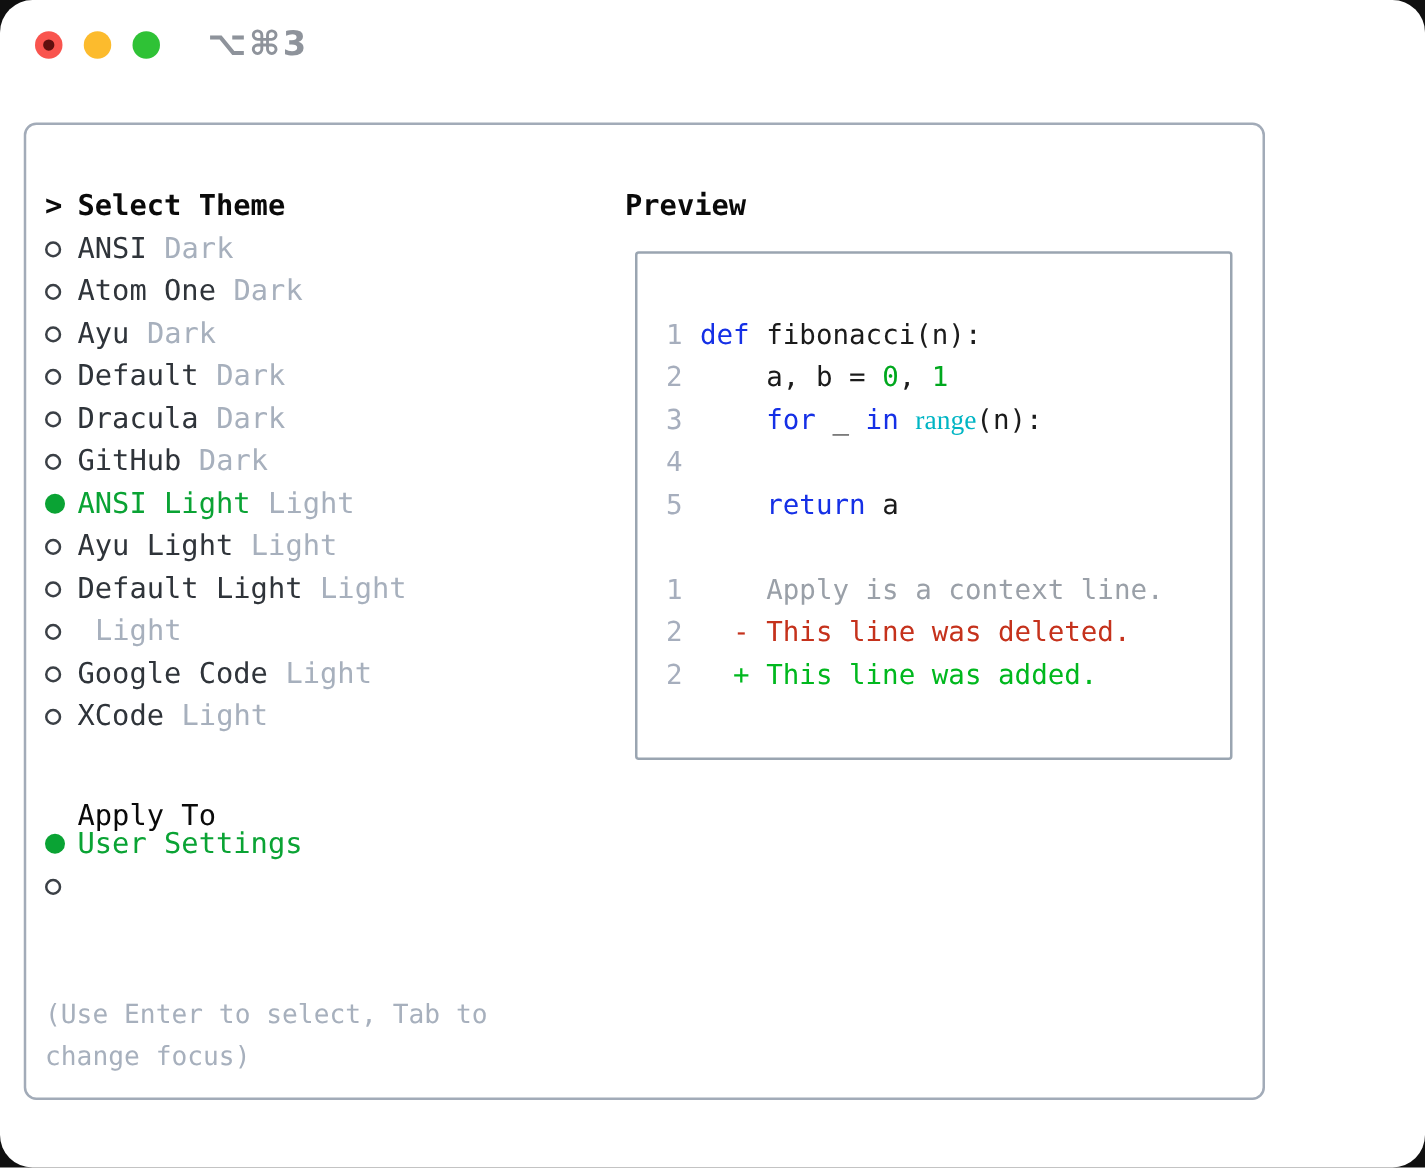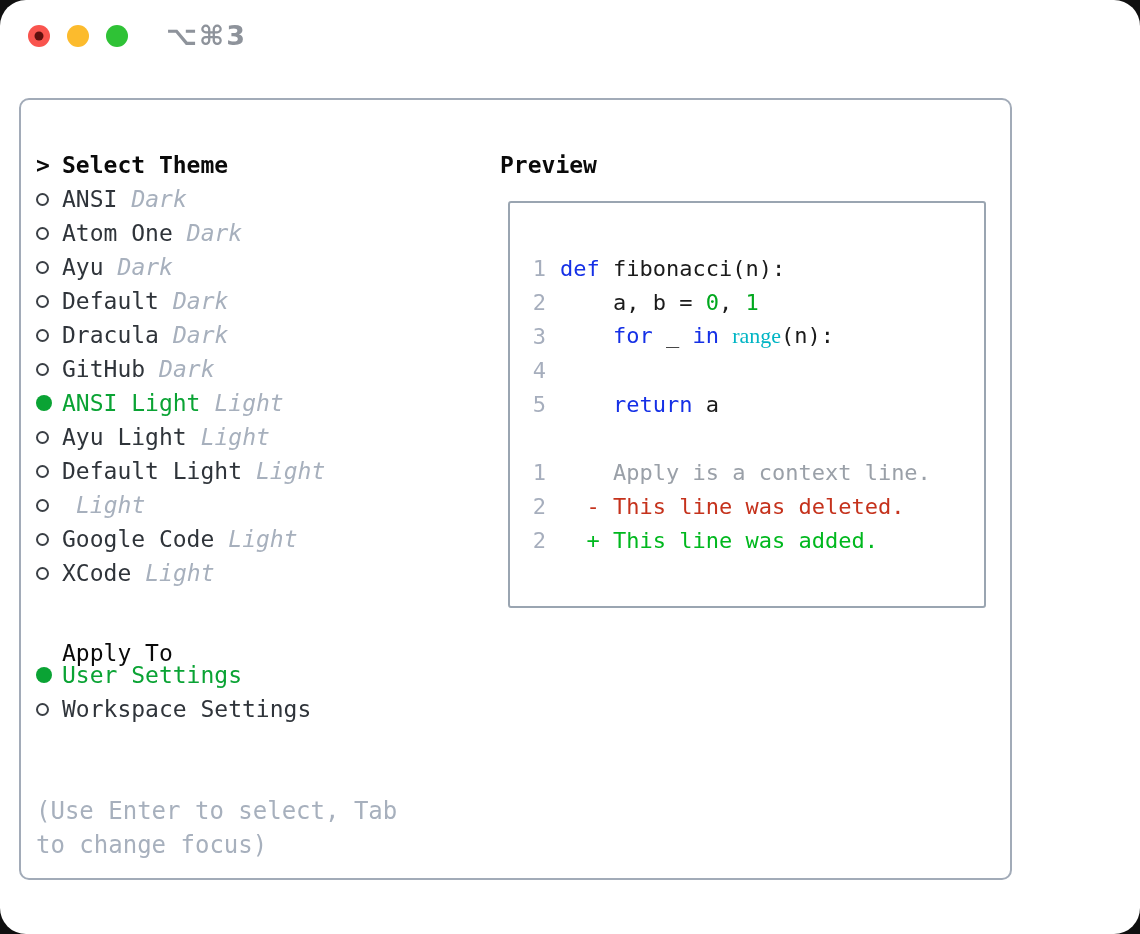--- a/index.html
+++ b/index.html
@@ -35,23 +35,23 @@
   .left-col{position:absolute;left:15px;top:48px;font-size:23px;color:var(--text-dark);}
   .row{display:flex;align-items:center;height:34px;white-space:pre;}
   .row.spacer{pointer-events:none;}
   .marker{width:26px;flex:none;display:flex;align-items:center;}
   .prompt{font-weight:700;color:var(--heading-black);}
   .radio{width:13px;height:13px;border:2.5px solid #3b4046;border-radius:50%;box-sizing:border-box;}
   .row.selected .radio{width:16px;height:16px;border:none;background:var(--accent-green);}
   .name{color:var(--text-dark);}
   .row.selected .name{color:var(--accent-green);}
   .row.header .name{font-weight:700;color:var(--heading-black);}
-  .tag{color:var(--muted-gray);margin-left:14px;font-style:italic;}
+  .tag{color:var(--muted-gray);margin-left:14px;}
   .group-label{color:var(--heading-black);margin-top:24px;}
-  .hint{width:402px;line-height:34px;font-size:24px;color:var(--muted-gray);margin-top:0;}
+  .hint{width:402px;line-height:34px;font-size:21px;color:var(--muted-gray);margin-top:0;}
 
   
   .preview-label{position:absolute;left:479px;top:48px;height:34px;line-height:34px;
        font-size:23px;font-weight:700;color:var(--heading-black);text-align:right;}
   .preview-box{position:absolute;left:487px;top:101px;width:474px;height:403px;
        border:2px solid #9aa5b1;border-radius:3px;}
   .code{position:absolute;left:0;top:48px;right:0;font-size:22px;}
   .cline{display:flex;align-items:center;height:34px;white-space:pre;}
   .lnum{width:36px;flex:none;text-align:right;color:var(--line-number-gray);}
   .ctext{padding-left:14px;color:#1b1b1b;}
@@ -160,21 +160,20 @@
         <span class="group-label">Apply To</span>
       </div>
       <div id="apply-rows">
   <div class="row selected">
     <span class="marker"><span class="radio"></span></span>
     <span class="name">User Settings</span>
   </div>
 
   <div class="row">
     <span class="marker"><span class="radio"></span></span>
-    <span class="name">Workspace Settings</span>
   </div>
 </div>
       <div class="row spacer"></div>
       <div class="row spacer"></div>
       <div class="hint">(Use Enter to select, Tab to change focus)</div>
     </div>
 
     <div class="preview-label">Preview</div>
 
     <div class="preview-box">

